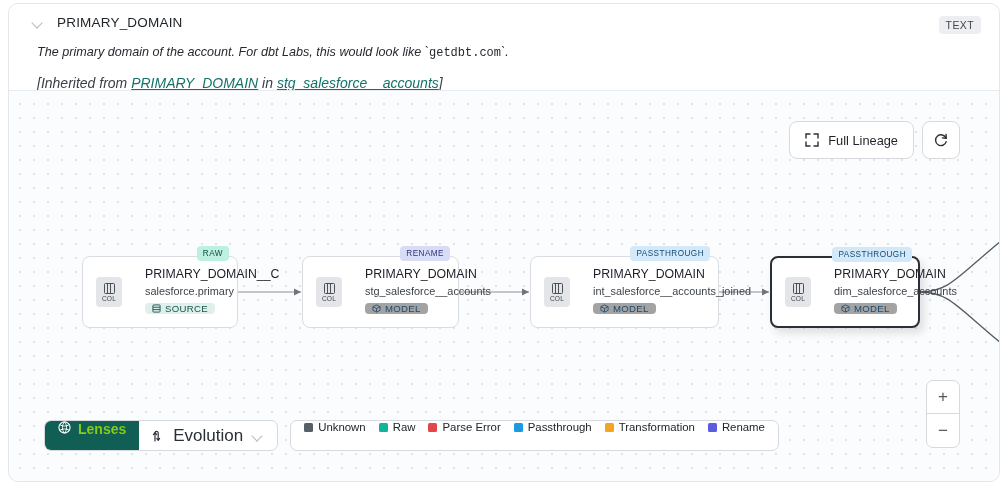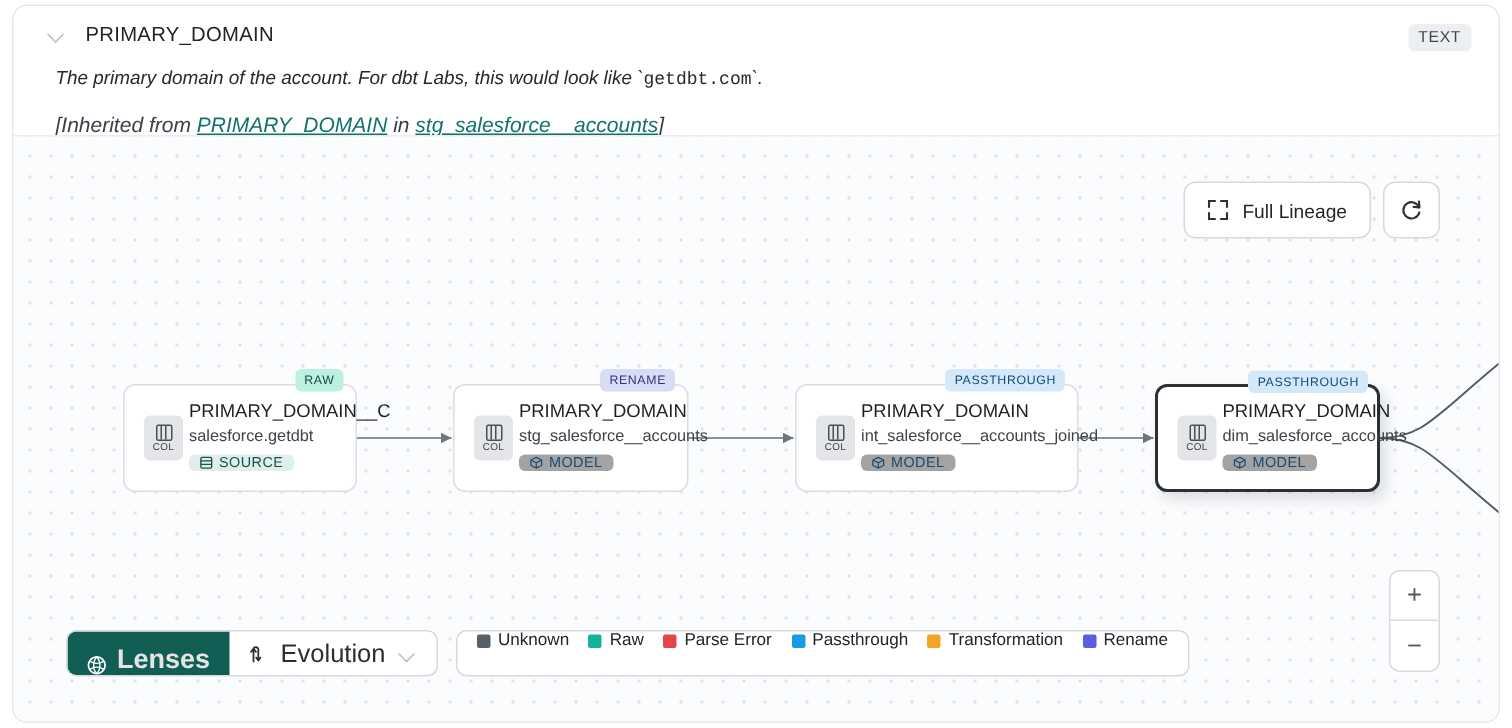--- a/index.html
+++ b/index.html
@@ -111,21 +111,21 @@
     width: 11px; height: 11px; border: 1.3px solid #4b5058; border-radius: 1.5px;
     position: relative;
   }
   .node-icon .glyph::before, .node-icon .glyph::after {
     content: ""; position: absolute; top: 0; bottom: 0; width: 1.3px; background: #4b5058;
   }
   .node-icon .glyph::before { left: 2.2px; }
   .node-icon .glyph::after  { right: 2.2px; }
   .node-icon .lbl { font-size: 6.6px; color: #3f444b; letter-spacing: .2px; }
 
-  .node-body { margin-left: 4px; }
+  .node-body { margin-left: 23px; }
   .node-title { font-size: 12.3px; color: #1c2026; }
   .node-sub { font-size: 10.9px; color: #3d434a; margin-top: 4px; }
   .pill {
     display: inline-flex; align-items: center; gap: 4px; margin-top: 6px;
     padding: 0 7px; border-radius: 4px; font-size: 9.6px; letter-spacing: .3px;
   }
   .pill.source { background: #dff0ec; color: #17534c; }
   .pill.model  { background: #a3a3a3; color: #1b4a70; }
 
   .badge {
@@ -140,22 +140,22 @@
 
   .edges { position: absolute; inset: 0; pointer-events: none; }
 
   
   .toolbar { position: absolute; left: 35px; bottom: 32px; display: flex; gap: 12px; align-items: center; }
   .seg {
     display: flex; background: #fff; border: 1px solid #d6dade;
     border-radius: 7px; overflow: hidden; height: 31px;
   }
   .seg .lenses {
-    display: flex; align-items: flex-end; gap: 7px; padding: 0 13px;
-    background: #115e54; color: #e5e5e5; font-size: 18px; font-weight: bold; cursor: pointer;
+    display: flex; align-items: flex-start; gap: 7px; padding: 0 13px;
+    background: #115e54; color: #84cc16; font-size: 14px; font-weight: bold; cursor: pointer;
   }
   .seg .evo {
     display: flex; align-items: center; gap: 8px; padding: 0 12px;
     color: #2a2f36; font-size: 17px; cursor: pointer;
   }
   .legend {
     display: flex; align-items: flex-start; gap: 13px; height: 31px;
     background: #fff; border: 1px solid #d6dade; border-radius: 7px; padding: 0 13px;
   }
   .legend-item { display: flex; align-items: center; gap: 5px; font-size: 11.4px; color: #20252b; }
@@ -218,21 +218,21 @@
     </div>
 
     <div class="node" style="left:73px; width:156px;">
       <div class="badge raw" style="right:8px;">RAW</div>
       <div class="node-icon">
         <span class="glyph"></span>
         <span class="lbl">COL</span>
       </div>
       <div class="node-body">
         <div class="node-title">PRIMARY_DOMAIN__C</div>
-        <div class="node-sub">salesforce.getdbt</div>
+        <div class="node-sub">salesforce.primary</div>
         <div class="pill source">
           <svg width="9" height="9" viewBox="0 0 10 10">
             <rect x="1" y="1" width="8" height="8" rx="1" stroke="#17534c" stroke-width="1" fill="none"></rect>
             <path d="M1,3.6 H9 M1,6.2 H9" stroke="#17534c" stroke-width="1"></path>
           </svg>
           <span>SOURCE</span>
         </div>
       </div>
     </div>
 

